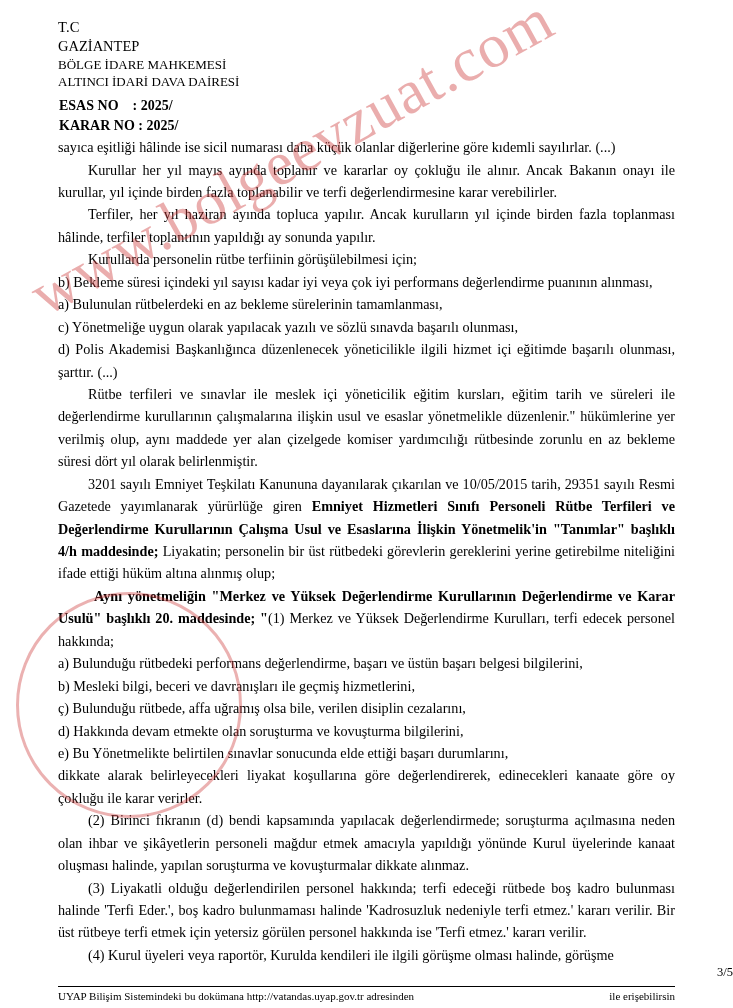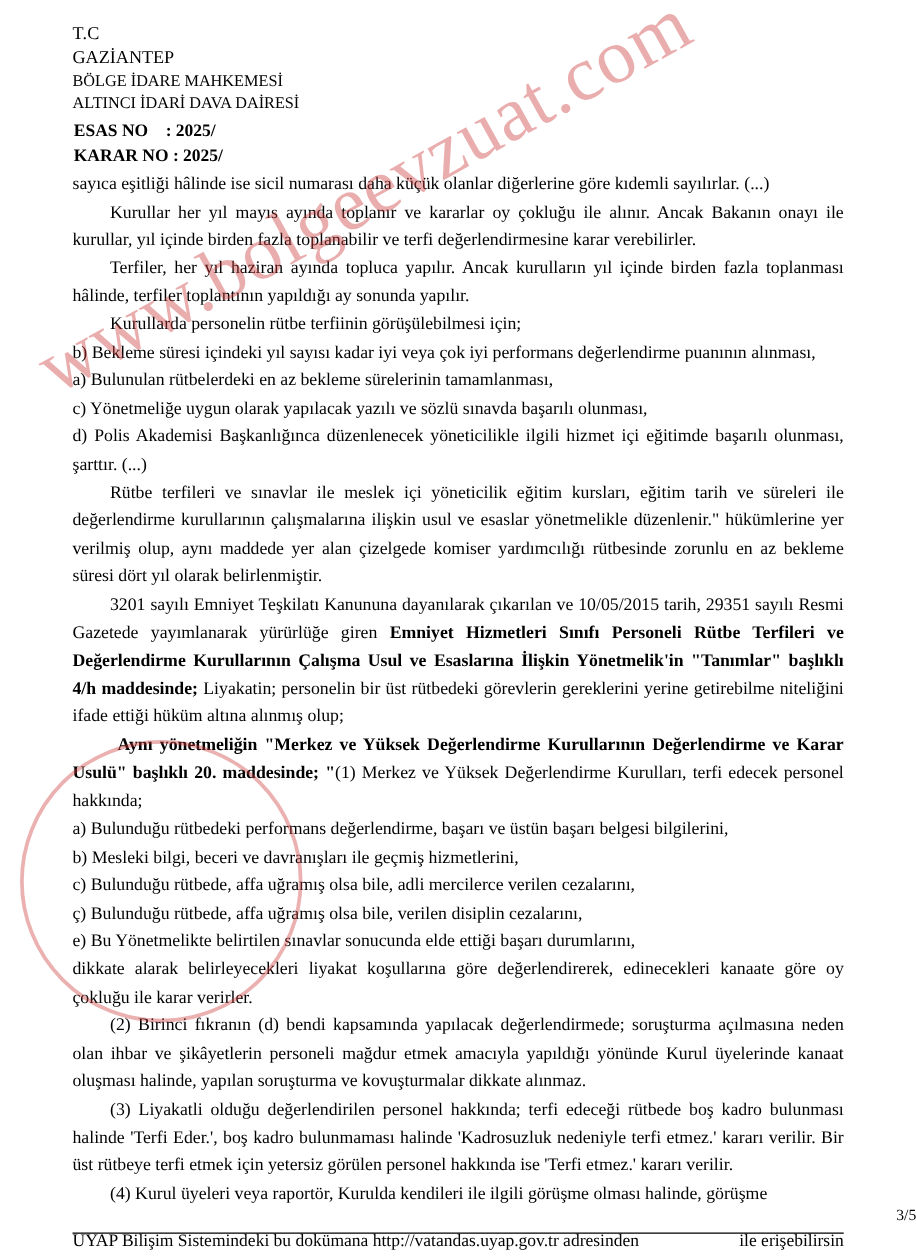--- a/index.html
+++ b/index.html
@@ -101,21 +101,21 @@
     border-top: 1px solid #000;
     z-index: 3;
   }
   .footer {
     position: absolute;
     left: 58px;
     right: 58px;
     bottom: 6px;
     display: flex;
     justify-content: space-between;
-    font-size: 14px;
+    font-size: 11px;
     z-index: 3;
   }
 </style>
 </head>
 <body>
 
 <div class="page">
 
   <div class="content">
 
@@ -138,22 +138,22 @@
       <p class="ind">Kurullarda personelin rütbe terfiinin görüşülebilmesi için;</p>
       <p>b) Bekleme süresi içindeki yıl sayısı kadar iyi veya çok iyi performans değerlendirme puanının alınması,</p>
       <p>a) Bulunulan rütbelerdeki en az bekleme sürelerinin tamamlanması,</p>
       <p>c) Yönetmeliğe uygun olarak yapılacak yazılı ve sözlü sınavda başarılı olunması,</p>
       <p>d) Polis Akademisi Başkanlığınca düzenlenecek yöneticilikle ilgili hizmet içi eğitimde başarılı olunması, şarttır. (...)</p>
       <p class="ind">Rütbe terfileri ve sınavlar ile meslek içi yöneticilik eğitim kursları, eğitim tarih ve süreleri ile değerlendirme kurullarının çalışmalarına ilişkin usul ve esaslar yönetmelikle düzenlenir." hükümlerine yer verilmiş olup, aynı maddede yer alan çizelgede komiser yardımcılığı rütbesinde zorunlu en az bekleme süresi dört yıl olarak belirlenmiştir.</p>
       <p class="ind"><span>3201 sayılı Emniyet Teşkilatı Kanununa dayanılarak çıkarılan ve 10/05/2015 tarih, 29351 sayılı Resmi Gazetede yayımlanarak yürürlüğe giren </span><b>Emniyet Hizmetleri Sınıfı Personeli Rütbe Terfileri ve Değerlendirme Kurullarının Çalışma Usul ve Esaslarına İlişkin Yönetmelik'in "Tanımlar" başlıklı 4/h maddesinde;</b><span> Liyakatin; personelin bir üst rütbedeki görevlerin gereklerini yerine getirebilme niteliğini ifade ettiği hüküm altına alınmış olup;</span></p>
       <p class="ind2"><b>Aynı yönetmeliğin "Merkez ve Yüksek Değerlendirme Kurullarının Değerlendirme ve Karar Usulü" başlıklı 20. maddesinde; "</b><span>(1) Merkez ve Yüksek Değerlendirme Kurulları, terfi edecek personel hakkında;</span></p>
       <p>a) Bulunduğu rütbedeki performans değerlendirme, başarı ve üstün başarı belgesi bilgilerini,</p>
       <p>b) Mesleki bilgi, beceri ve davranışları ile geçmiş hizmetlerini,</p>
-      <p>c) Bulunduğu rütbede, affa uğramış olsa bile, adli mercilerce verilen cezalarını,</p>
       <p>ç) Bulunduğu rütbede, affa uğramış olsa bile, verilen disiplin cezalarını,</p>
+      <p>d) Hakkında devam etmekte olan soruşturma ve kovuşturma bilgilerini,</p>
       <p>e) Bu Yönetmelikte belirtilen sınavlar sonucunda elde ettiği başarı durumlarını,</p>
       <p>dikkate alarak belirleyecekleri liyakat koşullarına göre değerlendirerek, edinecekleri kanaate göre oy çokluğu ile karar verirler.</p>
       <p class="ind">(2) Birinci fıkranın (d) bendi kapsamında yapılacak değerlendirmede; soruşturma açılmasına neden olan ihbar ve şikâyetlerin personeli mağdur etmek amacıyla yapıldığı yönünde Kurul üyelerinde kanaat oluşması halinde, yapılan soruşturma ve kovuşturmalar dikkate alınmaz.</p>
       <p class="ind">(3) Liyakatli olduğu değerlendirilen personel hakkında; terfi edeceği rütbede boş kadro bulunması halinde 'Terfi Eder.', boş kadro bulunmaması halinde 'Kadrosuzluk nedeniyle terfi etmez.' kararı verilir. Bir üst rütbeye terfi etmek için yetersiz görülen personel hakkında ise 'Terfi etmez.' kararı verilir.</p>
       <p class="ind">(4) Kurul üyeleri veya raportör, Kurulda kendileri ile ilgili görüşme olması halinde, görüşme</p>
     </div>
 
   </div>
 
   <div class="watermark">

